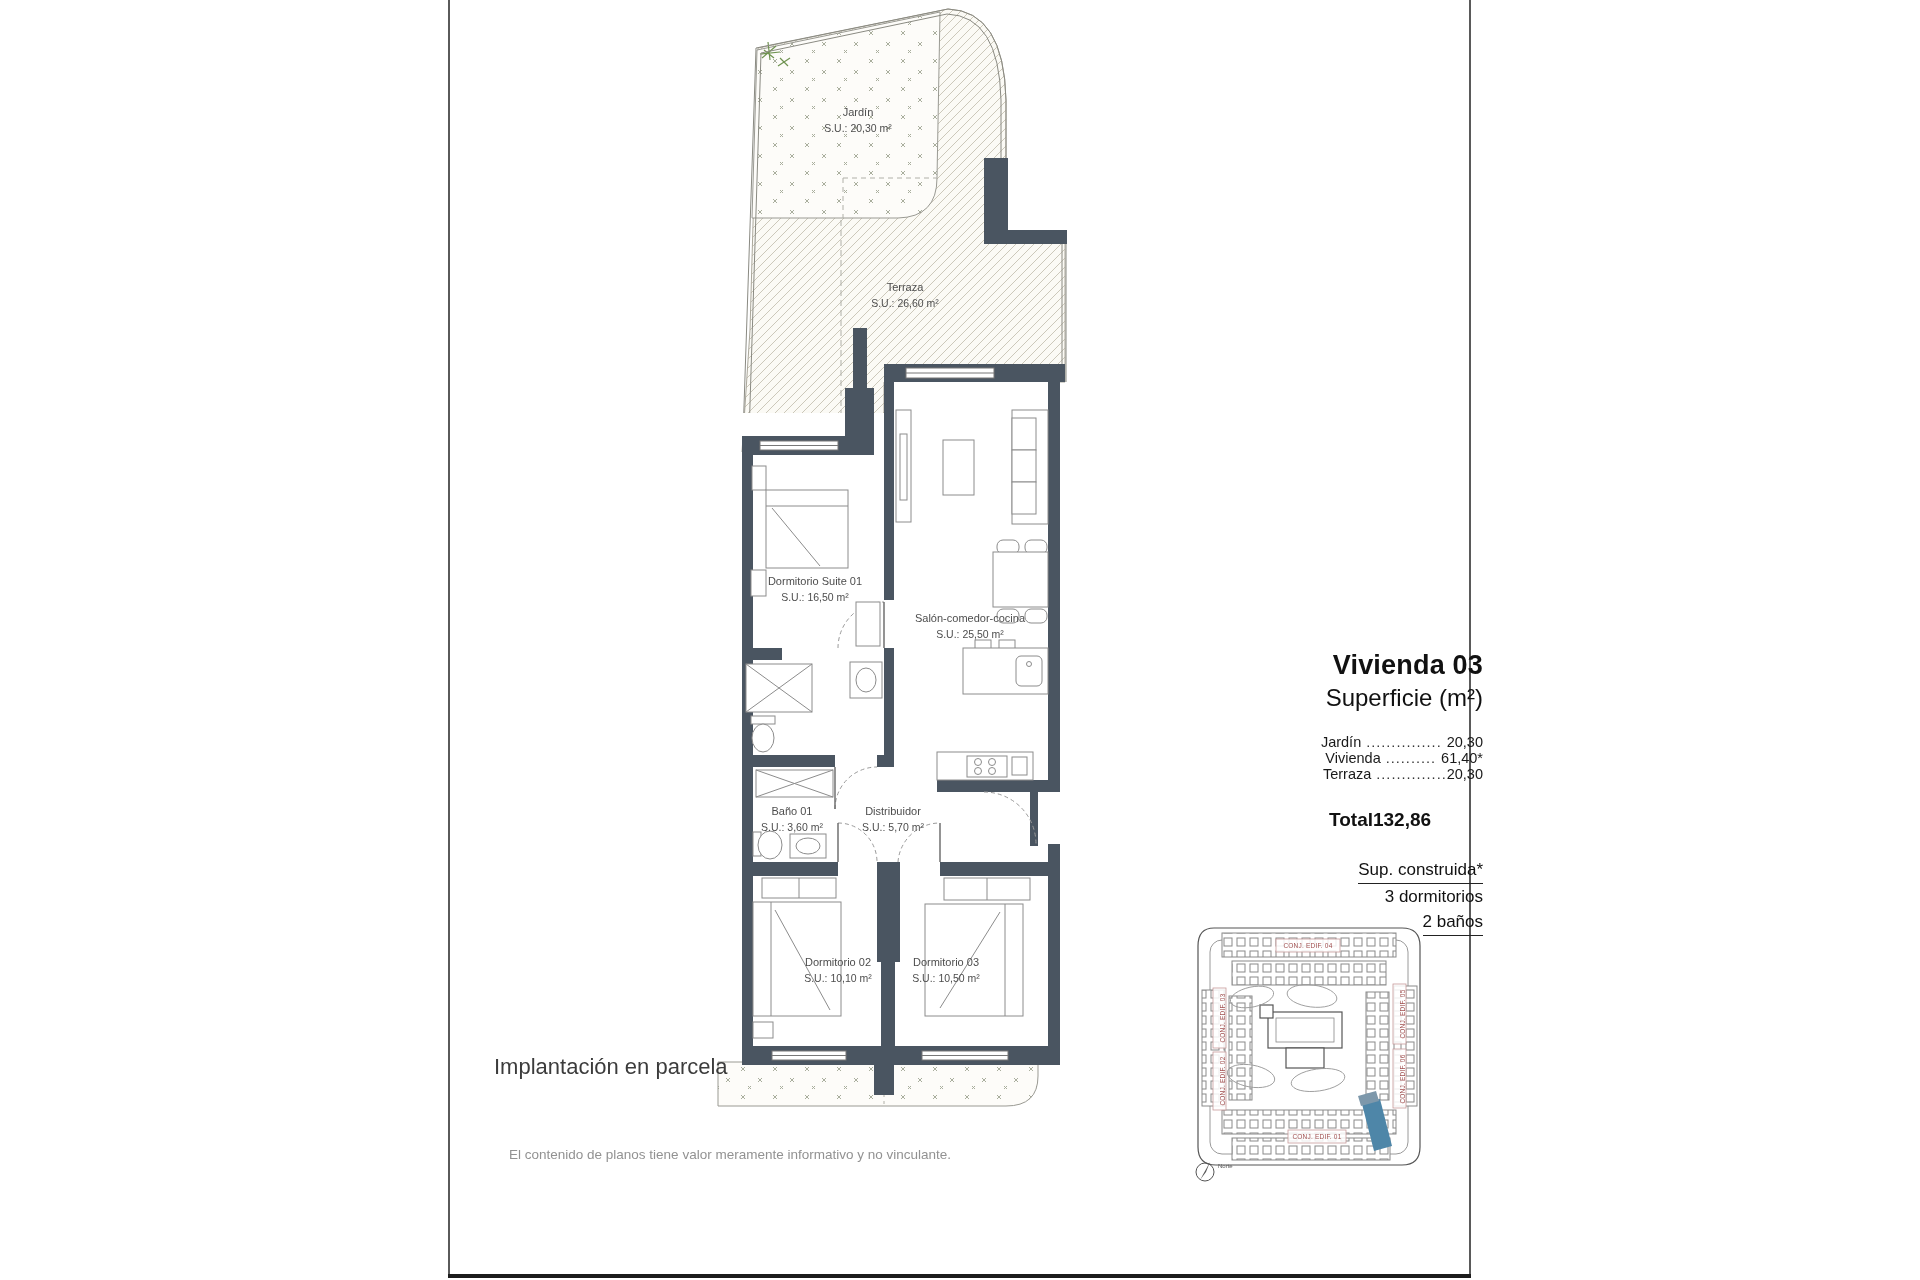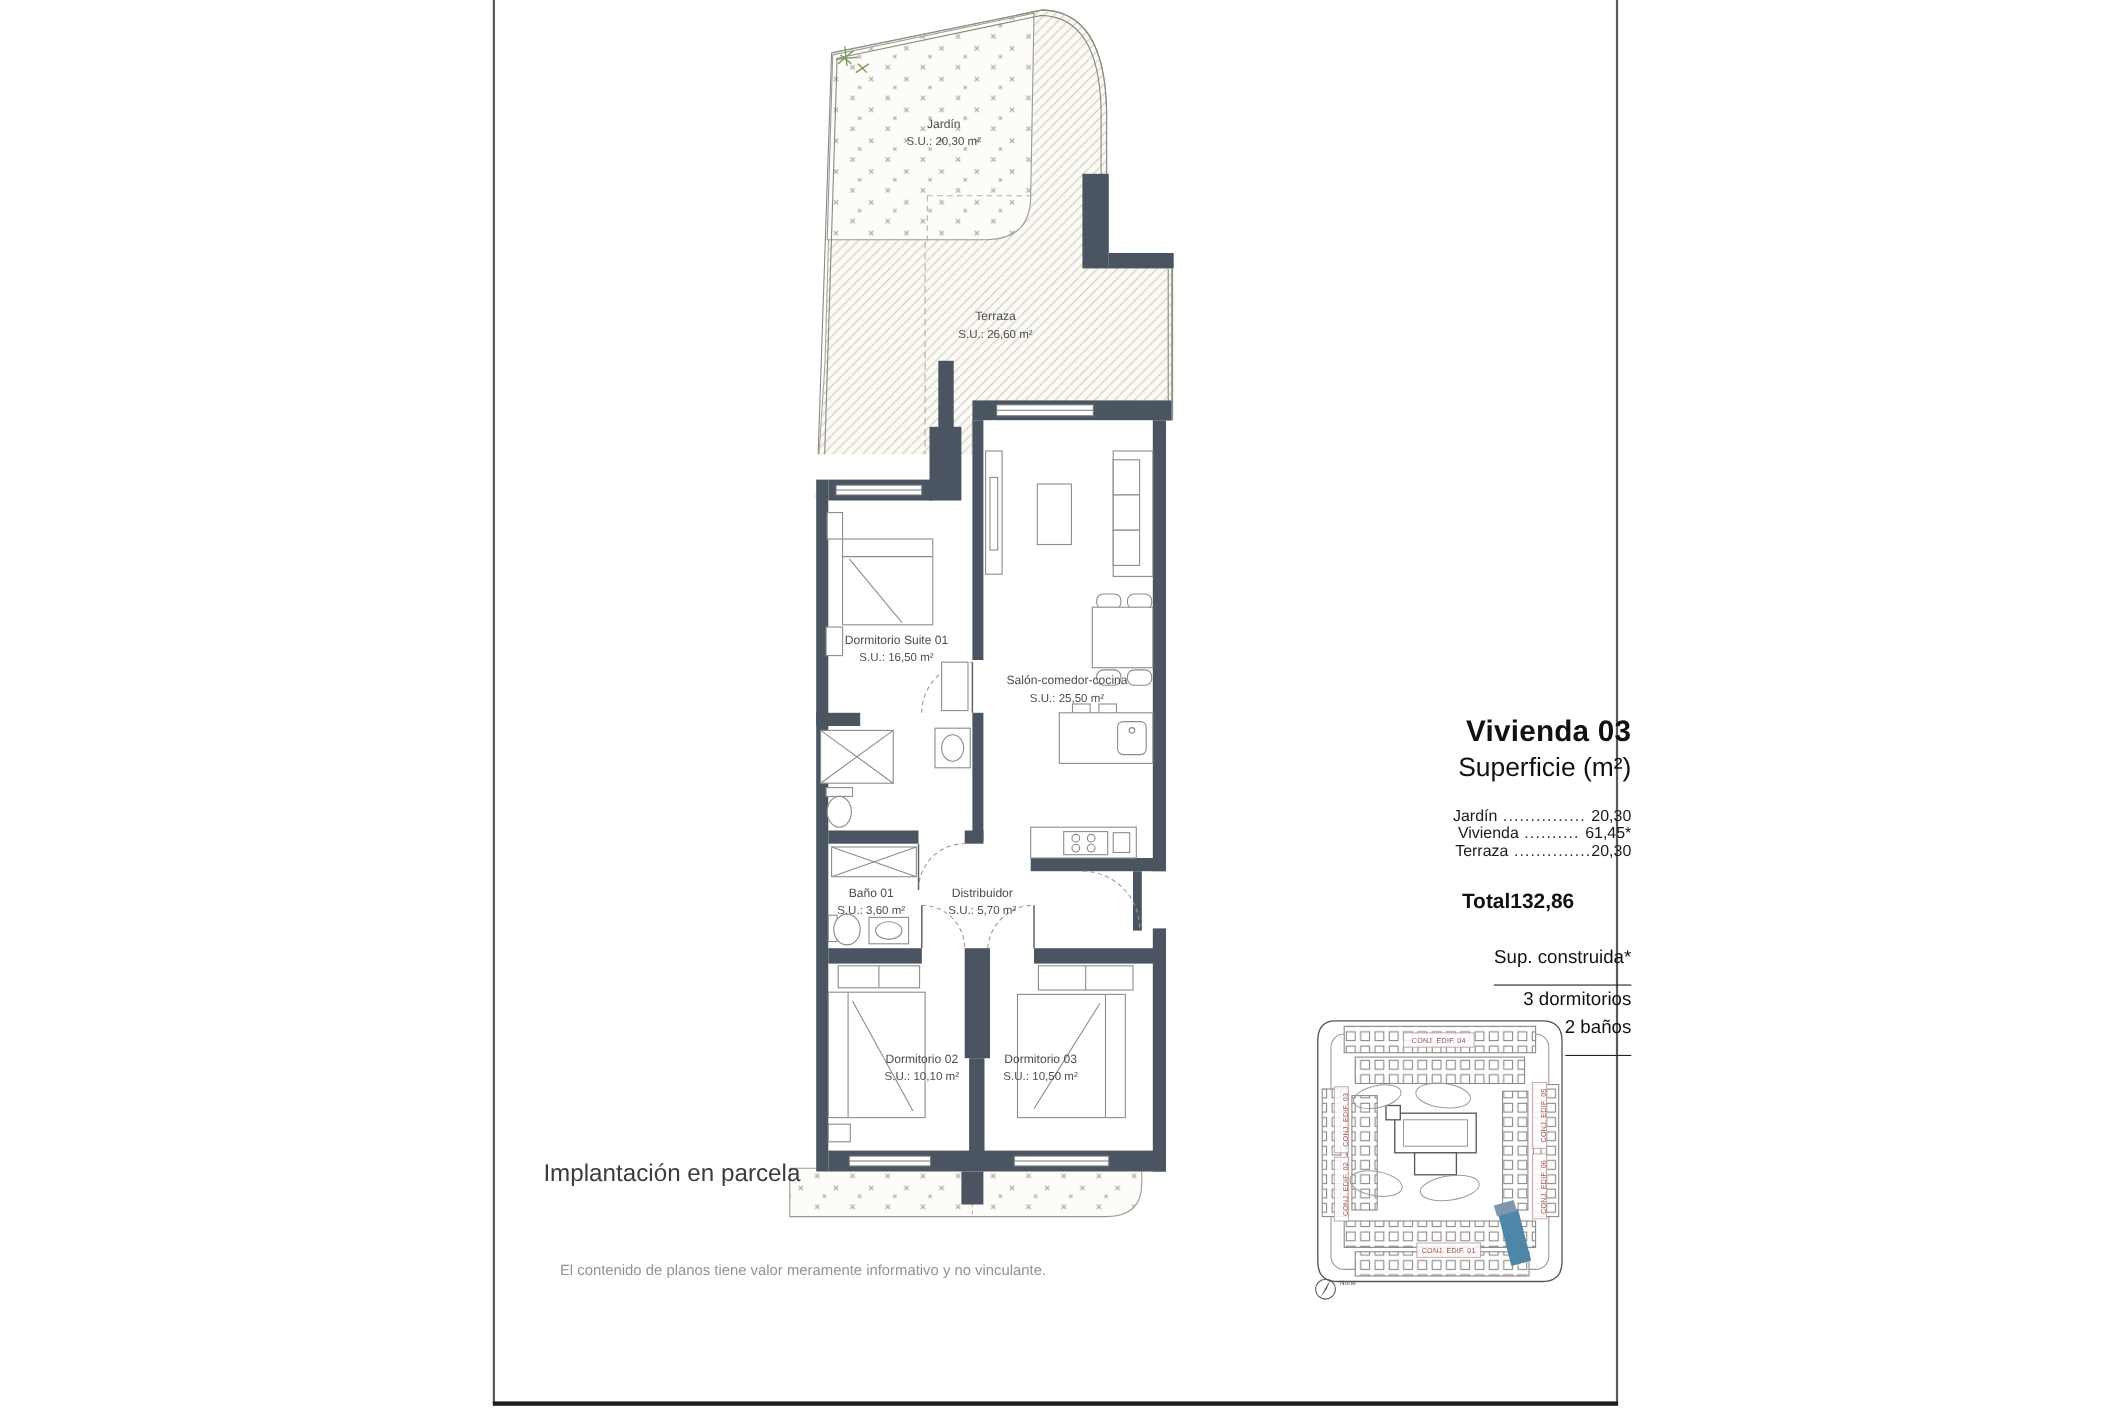--- a/index.html
+++ b/index.html
@@ -14,21 +14,21 @@
   
   .panel{position:absolute;top:650px;left:1251px;width:232px;text-align:right;color:#111;}
   .panel .title{font-size:27px;font-weight:bold;letter-spacing:.2px;}
   .panel .subtitle{font-size:24px;margin-top:3px;}
   .panel .items{margin-top:22px;font-size:14.5px;line-height:16px;color:#1a1a1a;}
   .panel .items .row{white-space:nowrap;}
   .panel .dots{letter-spacing:1px;color:#333;}
   .panel .total-row{margin-top:27px;display:flex;
                     padding-left:78px;font-size:19px;font-weight:bold;}
   .panel .notes{margin-top:26px;font-size:17px;line-height:25px;color:#111;}
-  .panel .underlined{display:inline-block;border-bottom:1.5px solid #222;padding-bottom:13px;}
+  .panel .underlined{display:inline-block;border-bottom:1.5px solid #222;padding-bottom:1px;}
 
   
   .footer-title{position:absolute;left:494px;top:1054px;font-size:22px;color:#3c3c3c;}
   .footer-disclaimer{position:absolute;left:509px;top:1147px;font-size:13.5px;color:#929292;}
 
   .room-name{font-size:11px;fill:#4d4d4d;}
   .room-area{font-size:10.5px;fill:#4d4d4d;}
   .mini-label{font-size:6.5px;fill:#a15050;letter-spacing:.2px;}
   .mini-box{fill:rgba(255,255,255,.85);stroke:#c79b9b;stroke-width:.8;}
   text{font-family:"Liberation Sans", sans-serif;}
@@ -312,21 +312,21 @@
       <text x="1218" y="1168" font-size="6" fill="#555">Norte</text>
     </g>
   </g>
 </svg>
 
 <div class="panel">
   <div class="title">Vivienda 03</div>
   <div class="subtitle">Superficie (m²)</div>
   <div class="items">
     <div class="row"><span>Jardín</span><span class="dots"> ............... </span><span>20,30</span></div>
-    <div class="row"><span>Vivienda</span><span class="dots"> .......... </span><span>61,45*</span></div>
+    <div class="row"><span>Vivienda</span><span class="dots"> .......... </span><span>61,40*</span></div>
     <div class="row"><span>Terraza</span><span class="dots"> ..............</span><span>20,30</span></div>
   </div>
   <div class="total-row">
     <span>Total</span>
     <span>132,86</span>
   </div>
   <div class="notes">
     <div><span class="underlined">Sup. construida*</span></div>
     <div>3 dormitorios</div>
     <div><span class="underlined">2 baños</span></div>

